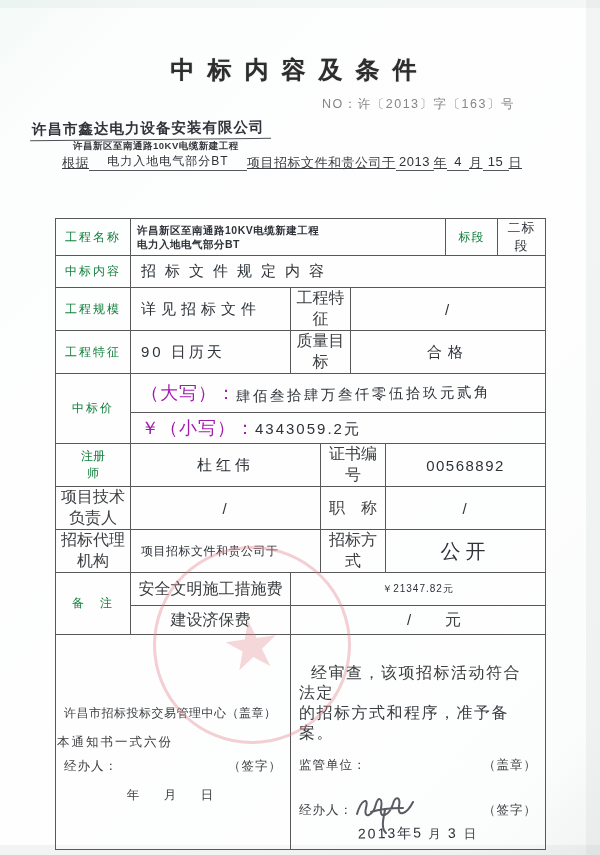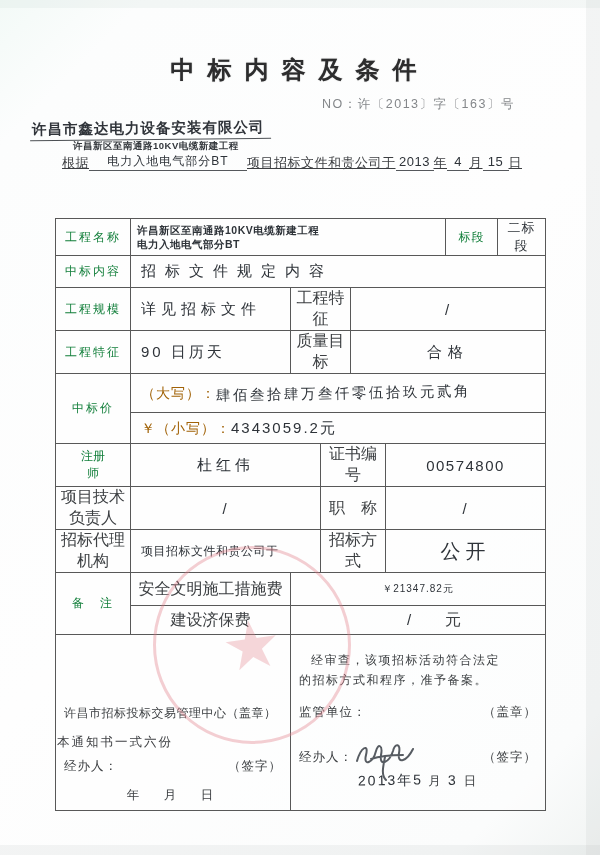--- a/index.html
+++ b/index.html
@@ -51,27 +51,27 @@
     border:1.5px solid #585858;vertical-align:middle;text-align:center;
     padding:0 4px;overflow:hidden;
   }
   .lab{font-size:12px;letter-spacing:2px;color:#15803d;}
   .lab-sm{font-size:16px;letter-spacing:0;color:#3d4043;}
   .val{font-size:15px;letter-spacing:2px;}
   .val-left{text-align:left !important;padding-left:10px !important;}
   .two-line{font-size:10.5px;line-height:14px;text-align:left !important;padding-left:6px !important;letter-spacing:.5px;font-weight:bold;}
   .wide{letter-spacing:9px;}
   .price-upper{font-size:14.5px;letter-spacing:2.5px;}
-  .price-prefix{font-size:14px;color:#a16207;letter-spacing:1px;margin-top:12px;}
+  .price-prefix{font-size:18px;color:#a21caf;letter-spacing:1px;margin-top:12px;}
   .bcell{vertical-align:top !important;text-align:left !important;padding:8px 8px 6px 8px !important;}
   .bl-org{font-size:12px;letter-spacing:.5px;margin-top:62px;}
   .row-split{display:flex;justify-content:space-between;align-items:flex-end;}
   .bl-handler{margin-top:36px;font-size:12.5px;letter-spacing:1px;}
   .bl-date{margin-top:12px;text-align:center;font-size:12.5px;letter-spacing:6px;}
-  .br-review{font-size:12px;line-height:20px;letter-spacing:1.5px;margin-top:7px;}
+  .br-review{font-size:16px;line-height:20px;letter-spacing:1.5px;margin-top:20px;}
   .br-review .first{text-indent:12px;display:block;}
   .br-sup{margin-top:14px;font-size:12.5px;letter-spacing:1px;}
   .br-handler{margin-top:28px;font-size:12.5px;letter-spacing:1px;position:relative;}
   .br-date{margin-top:6px;font-size:12.5px;text-align:center;letter-spacing:2px;}
   .sig-svg{position:absolute;left:52px;top:-14px;}
 
   .stamp{
     position:absolute;left:153px;top:546px;width:192px;height:192px;
     border:3px solid rgba(224,122,132,.36);border-radius:50%;
     filter:blur(.6px);pointer-events:none;
@@ -150,21 +150,21 @@
   </tr>
   <tr style="height:31px">
     <td colspan="7" class="val-left">
       <span class="price-prefix">￥（小写）：</span><span class="hw" style="font-size:15px;letter-spacing:2px">4343059.2元</span>
     </td>
   </tr>
   <tr style="height:34px">
     <td class="lab" style="letter-spacing:0">注册　　　师</td>
     <td colspan="2" class="val hw" style="letter-spacing:4px">杜红伟</td>
     <td colspan="2" class="lab-sm">证书编号</td>
-    <td colspan="3" class="val hw" style="letter-spacing:1.5px">00574800</td>
+    <td colspan="3" class="val hw" style="letter-spacing:1.5px">00568892</td>
   </tr>
   <tr style="height:30px">
     <td class="lab-sm">项目技术负责人</td>
     <td colspan="2" class="val hw">/</td>
     <td colspan="2" class="lab-sm">职　称</td>
     <td colspan="3" class="val hw">/</td>
   </tr>
   <tr style="height:28px">
     <td class="lab-sm">招标代理机构</td>
     <td colspan="2" class="val hw val-left" style="font-size:12px;letter-spacing:.5px">项目招标文件和贵公司于</td>

